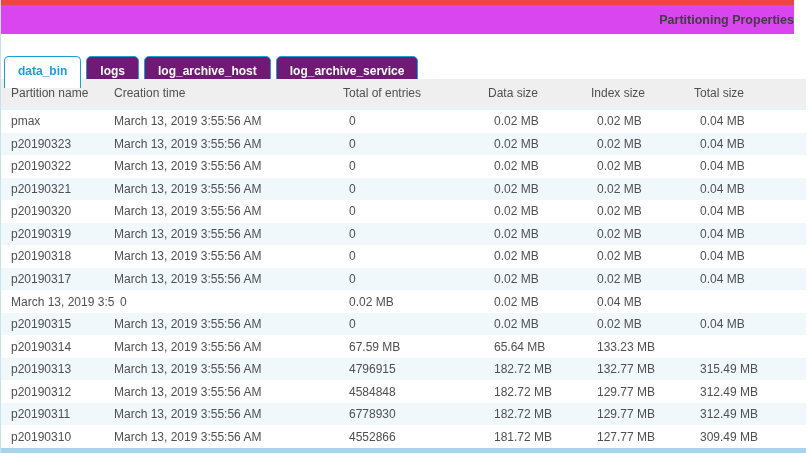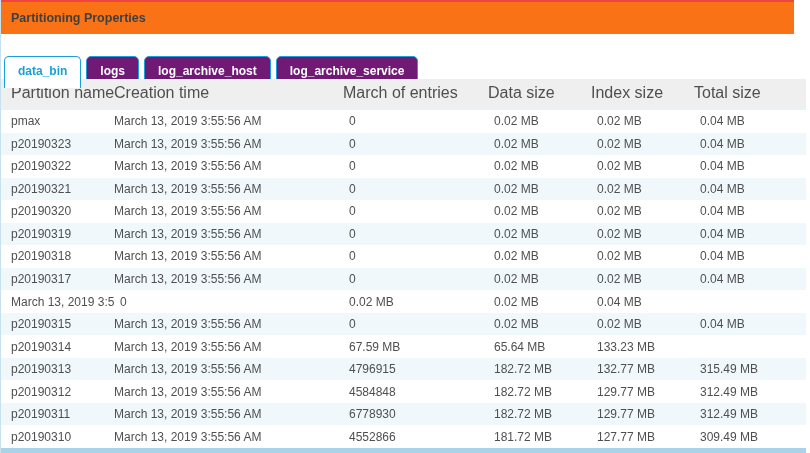--- a/index.html
+++ b/index.html
@@ -15,25 +15,26 @@
     left: 0; top: 0;
     width: 805px; height: 453px;
     border-left: 1px solid #c9e0ee;
     background: #ffffff;
   }
   
   .titlebar {
     position: absolute;
     left: 0; top: 0;
     width: 793px; height: 34px;
-    background: #f97316;
-    border-top: 2px solid #ef4444;
+    background: #d946ef;
+    border-top: 5px solid #ef4444;
     display: flex;
     align-items: center;
     padding-left: 10px;
+    justify-content: flex-end;
   }
   .titlebar .title {
     font-size: 12.5px;
     font-weight: bold;
     color: #3f3f3f;
   }
   
   .tabs {
     position: absolute;
     left: 0; top: 56px;
@@ -72,21 +73,21 @@
     position: absolute;
     left: 0; top: 79px;
     width: 805px; height: 31px;
     background: #efefef;
     border-bottom: 3px solid #e7f3fa;
     display: grid;
     grid-template-columns: 113px 229px 145px 103px 103px 1fr;
     align-items: center;
   }
   .table-header .th {
-    font-size: 16px;
+    font-size: 12px;
     color: #4f4f4f;
     white-space: nowrap;
     overflow: hidden;
   }
   .th:first-child, .td:first-child { padding-left: 10px; }
   .tbody {
     position: absolute;
     left: 0; top: 110px;
     width: 805px; height: 338px;
     display: grid;
@@ -126,21 +127,21 @@
   <div class="tabs">
       <div class="tab active">data_bin</div>
       <div class="tab inactive">logs</div>
       <div class="tab inactive">log_archive_host</div>
       <div class="tab inactive">log_archive_service</div>
     </div>
 
   <div class="table-header">
       <div class="th">Partition name</div>
       <div class="th">Creation time</div>
-      <div class="th">March of entries</div>
+      <div class="th">Total of entries</div>
       <div class="th">Data size</div>
       <div class="th">Index size</div>
       <div class="th">Total size</div>
     </div>
 
   <div class="tbody">
       <div class="tr">
         <div class="td">pmax</div>
         <div class="td">March 13, 2019 3:55:56 AM</div>
         <div class="td num">0</div>

